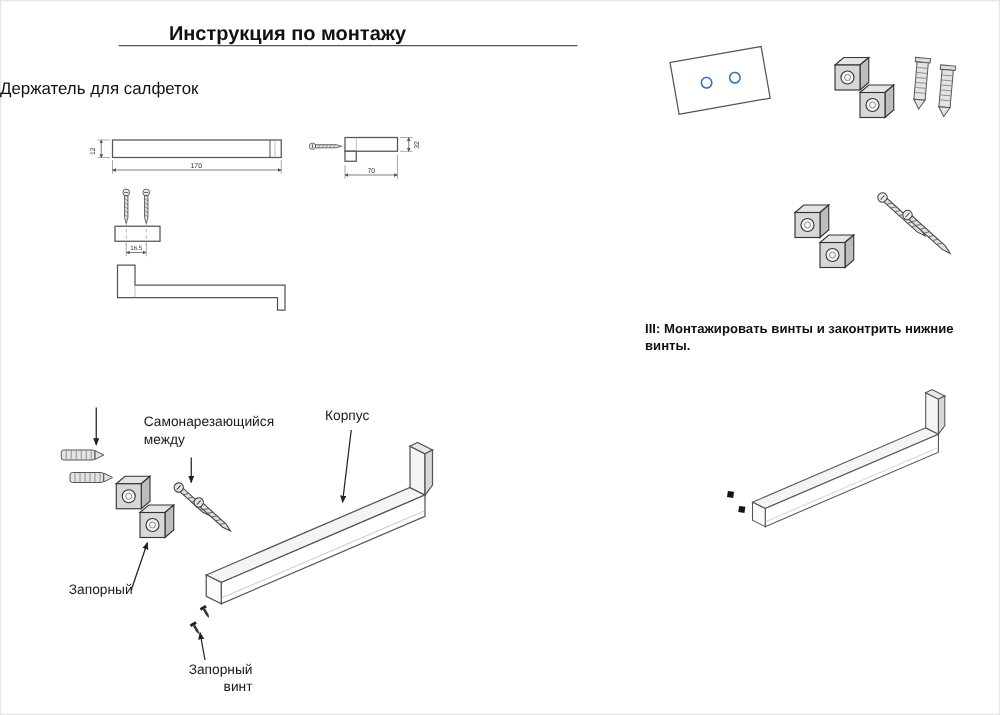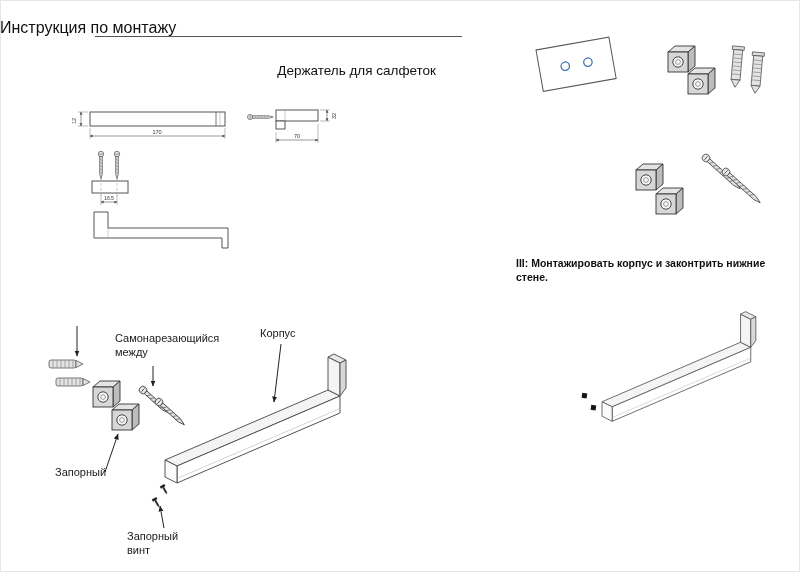--- a/index.html
+++ b/index.html
@@ -1,32 +1,32 @@
 <!DOCTYPE html>
 <html><head>
 <meta charset="utf-8">
 <style>
   html,body{margin:0;padding:0}
   body{width:800px;height:572px;position:relative;background:#fff;
        font-family:"Liberation Sans",sans-serif;color:#111;overflow:hidden}
   .frame{position:absolute;inset:0;border:1px solid #e6e6e6;pointer-events:none}
-  .page-title{position:absolute;left:0;top:8px;width:460px;
-              font-size:16px;font-weight:400}
+  .page-title{position:absolute;left:0;top:8px;width:460px;text-align:center;
+              font-size:16px;font-weight:700}
   .title-rule{position:absolute;left:95px;top:36px;width:367px;border-top:1.5px solid #555}
-  .subtitle{position:absolute;left:0;top:52px;width:436px;text-align:right;
+  .subtitle{position:absolute;left:0;top:52px;width:436px;text-align:left;
             font-size:13.5px;font-weight:400}
   .tech{position:absolute;left:70px;top:92px}
   .exploded{position:absolute;left:15px;top:282px;width:420px;height:288px}
   .exploded > svg{position:absolute;left:0;top:0}
   .part-label{position:absolute;font-size:11px;line-height:1.25;color:#1a1a1a}
   #lbl-rubber{left:15px;top:6px;width:118px}
   #lbl-screw{left:100px;top:50px;width:100px}
   #lbl-body{left:245px;top:45px;width:70px}
   #lbl-base{left:40px;top:184px;width:80px}
-  #lbl-lock{left:112px;top:248px;width:75px;text-align:left}
+  #lbl-lock{left:112px;top:248px;width:75px;text-align:right}
   .right-col{position:absolute;left:516px;top:6px;width:278px}
   .step-text{font-size:10.5px;font-weight:700;line-height:1.33;margin:0;color:#111}
   #svg-step1{display:block;margin:28px 0 10px 6px}
   #svg-step2{display:block;margin:18px 0 10px 78px}
   #svg-step3{display:block;margin:8px 0 0 56px}
   text{font-family:"Liberation Sans",sans-serif}
 </style>
 </head>
 <body>
 
@@ -192,20 +192,20 @@
     <use href="#dowel-v" transform="translate(232,18) rotate(5)"></use>
   </svg>
 
   <svg id="svg-step2" width="200" height="105" viewBox="0 0 200 105">
     <use href="#cube" transform="translate(42,28)"></use>
     <use href="#cube" transform="translate(62,52)"></use>
     <use href="#screw-long" transform="translate(112,16) rotate(-48)"></use>
     <use href="#screw-long" transform="translate(132,30) rotate(-48)"></use>
   </svg>
 
-  <p class="step-text">III: Монтажировать корпус и законтрить нижние стене.</p>
+  <p class="step-text">III: Монтажировать винты и законтрить нижние винты.</p>
   <svg id="svg-step3" width="220" height="135" viewBox="0 0 220 135">
     <use href="#holder-body" transform="translate(30,45) scale(0.85)"></use>
     <rect x="10" y="100" width="5" height="5" fill="#141414" transform="rotate(8 12 102)"></rect>
     <rect x="19" y="112" width="5" height="5" fill="#141414" transform="rotate(8 21 114)"></rect>
   </svg>
 
 </div>
 
 </body></html>

